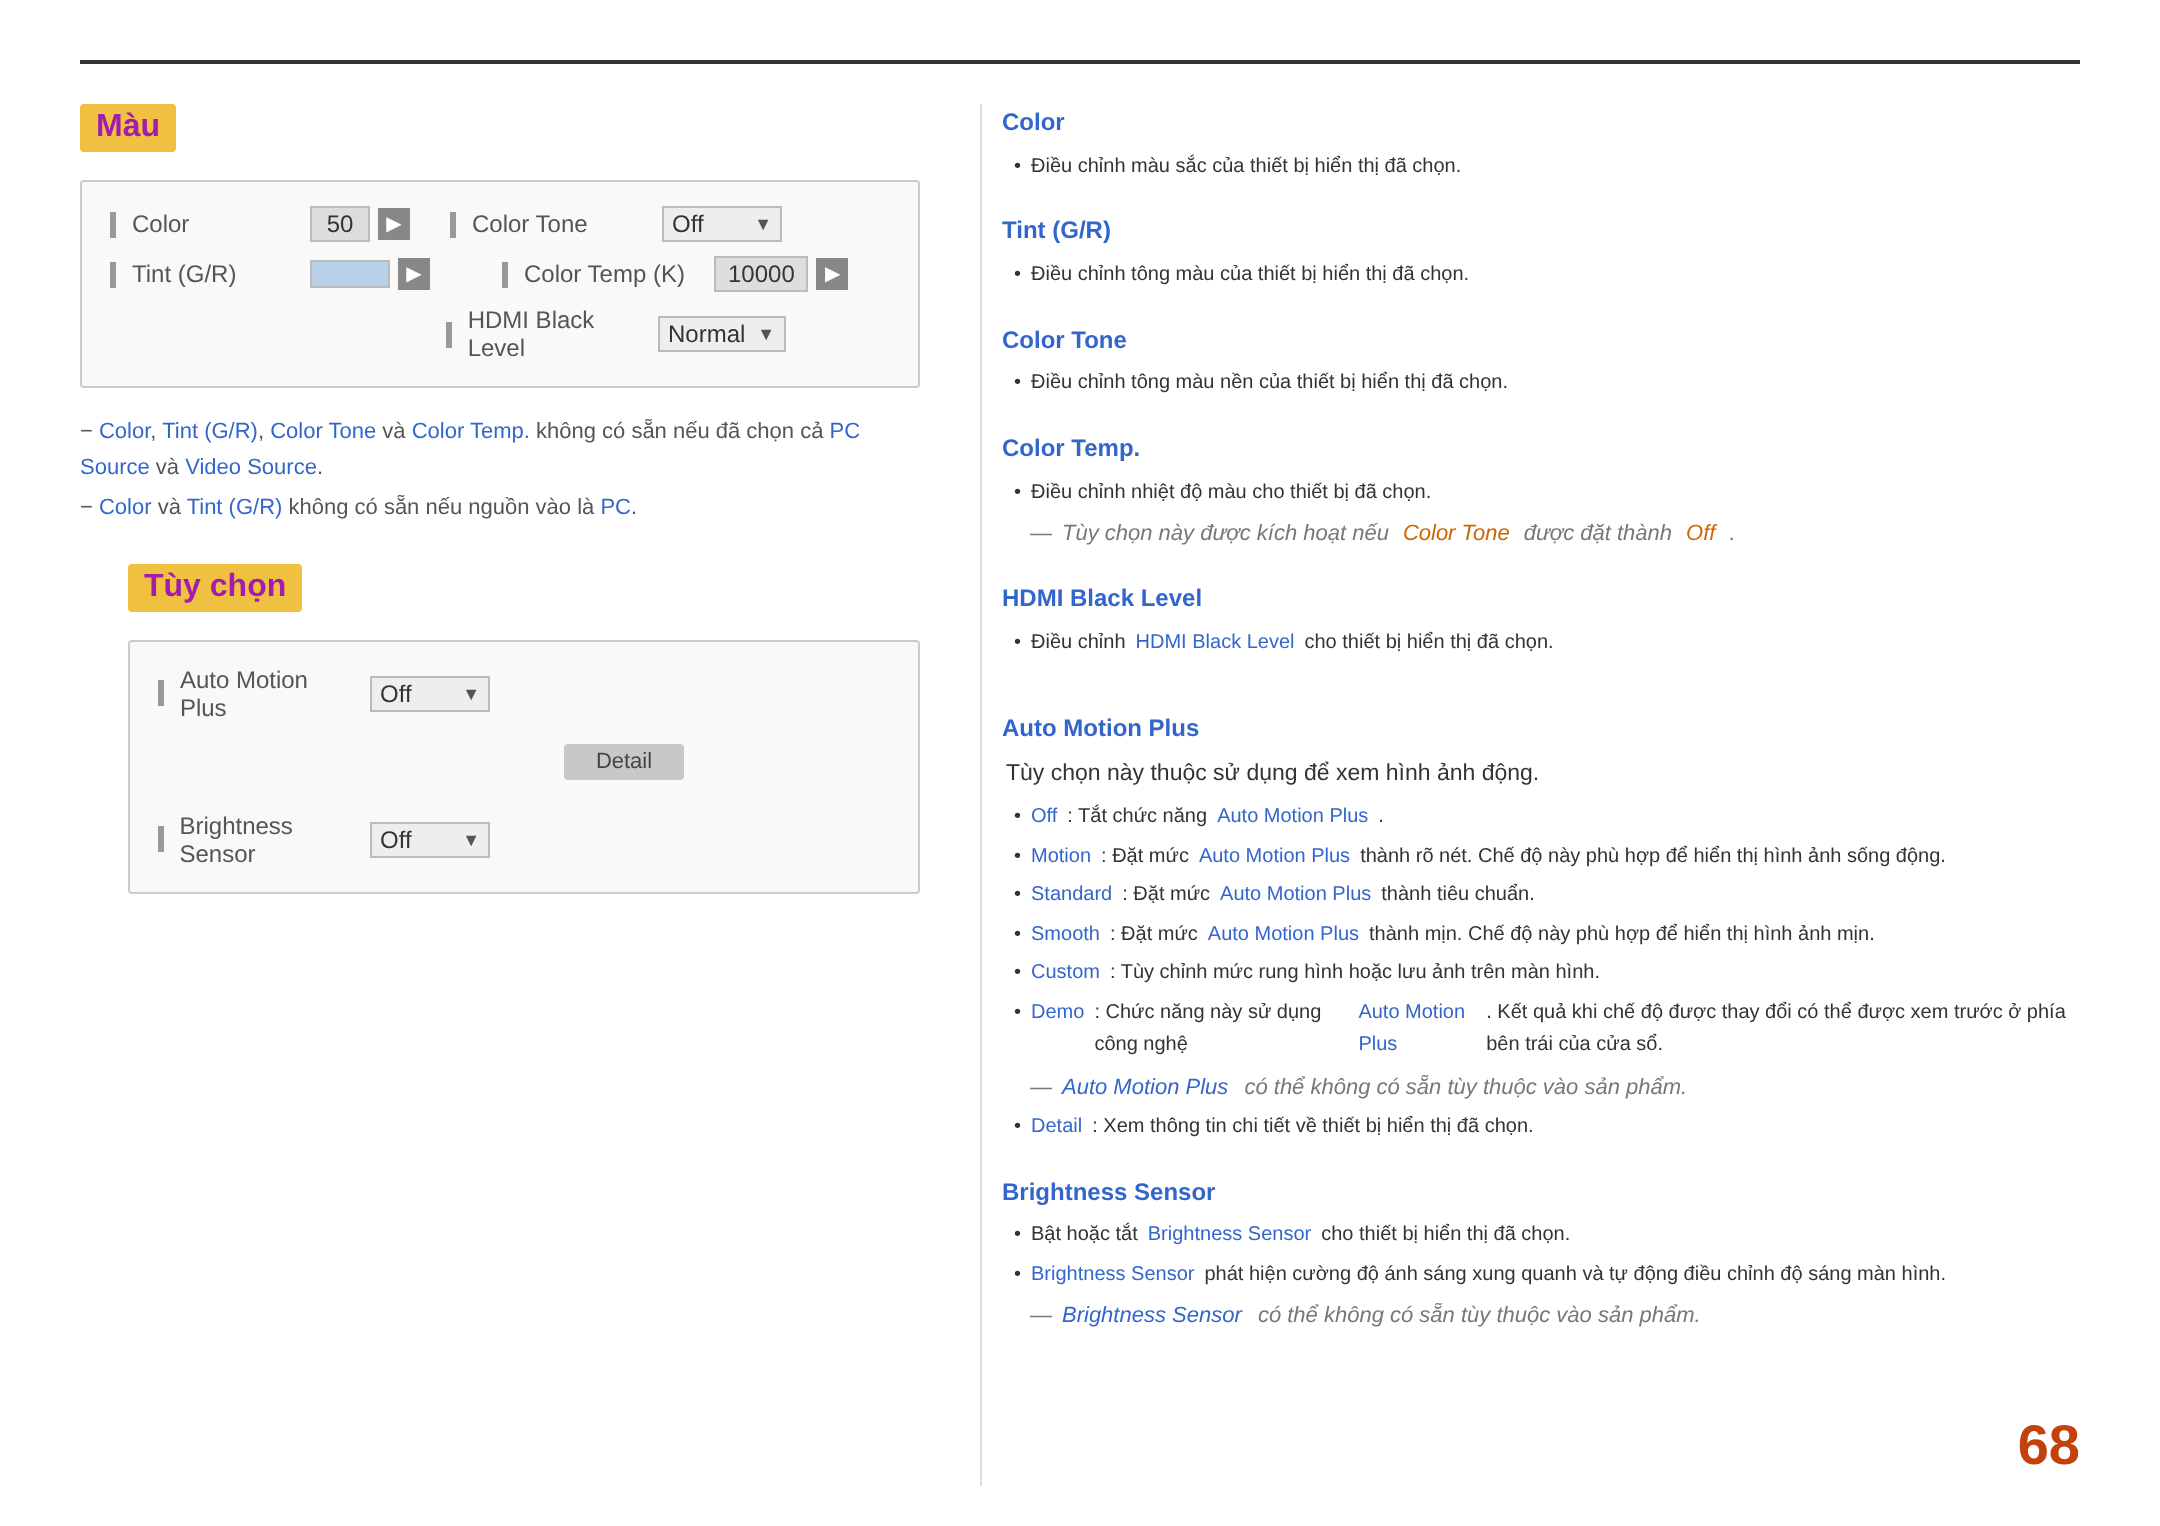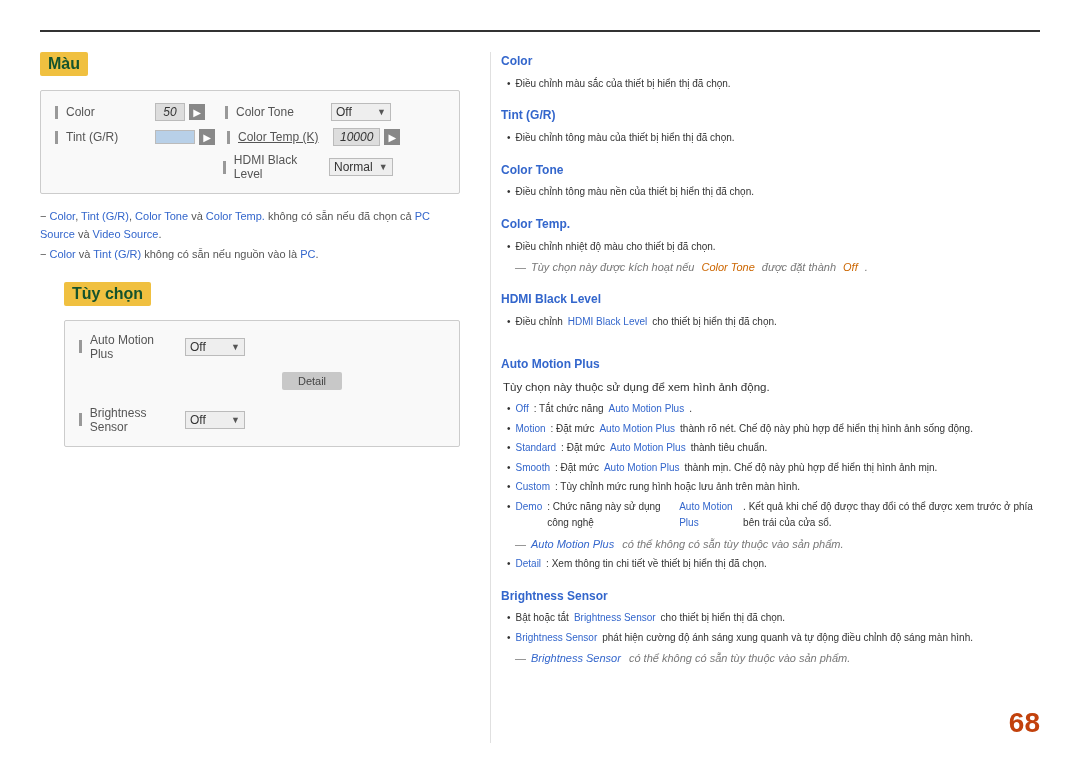--- a/index.html
+++ b/index.html
@@ -38,21 +38,21 @@
     
     .left-column {
       width: 420px;
       flex-shrink: 0;
     }
 
     
     .section-heading {
       display: inline-block;
       background: #f0c040;
-      color: #14532d;
+      color: #a21caf;
       font-size: 16px;
       font-weight: bold;
       padding: 3px 8px;
       margin-bottom: 14px;
       border-radius: 2px;
     }
 
     
     .settings-box {
       border: 1px solid #ccc;
@@ -95,21 +95,20 @@
       gap: 4px;
     }
 
     .value-box {
       background: #ddd;
       border: 1px solid #bbb;
       padding: 1px 6px;
       font-size: 12px;
       min-width: 30px;
       text-align: center;
-      font-style: italic;
     }
 
     .arrow-btn {
       width: 16px;
       height: 16px;
       background: #888;
       color: white;
       border: none;
       cursor: pointer;
       font-size: 10px;
@@ -288,21 +287,21 @@
 
             <div class="setting-label">
               <span class="setting-label-bar"></span>
               <span>Tint (G/R)</span>
             </div>
             <div class="setting-value">
               <div style="width:40px;height:14px;background:#b8d0e8;border:1px solid #bbb;"></div>
               <button class="arrow-btn">▶</button>
             </div>
 
-            <div class="setting-label" style="margin-left:12px;text-decoration:underline;">
+            <div class="setting-label" style="margin-left:36px;">
               <span class="setting-label-bar"></span>
               <span>Color Temp (K)</span>
             </div>
             <div class="setting-value" style="margin-left:6px;">
               <div class="value-box">10000</div>
               <button class="arrow-btn">▶</button>
             </div>
           </div>
 
           <div class="settings-row">

